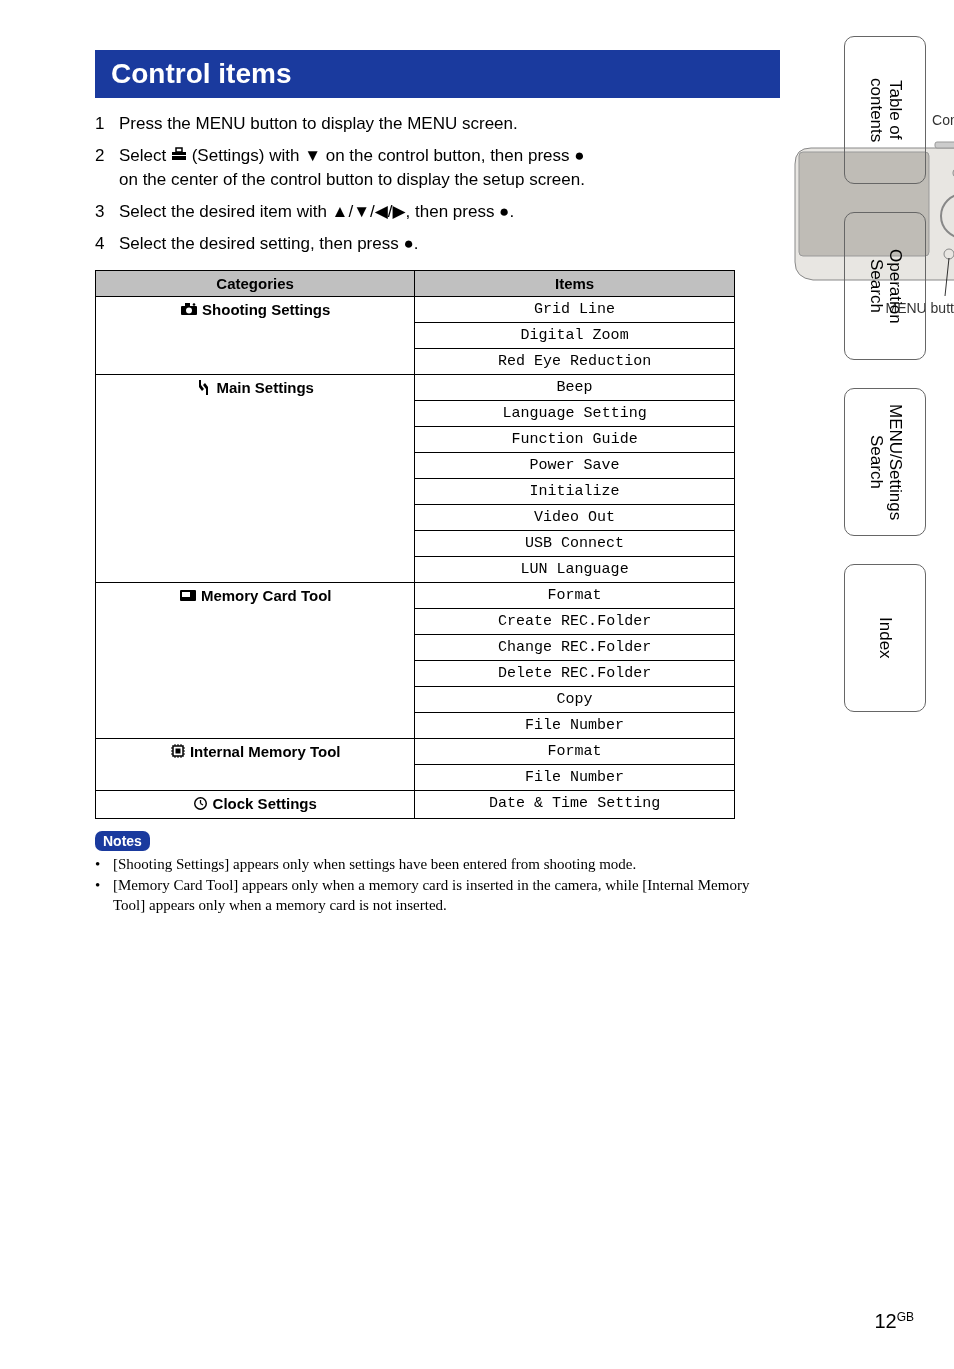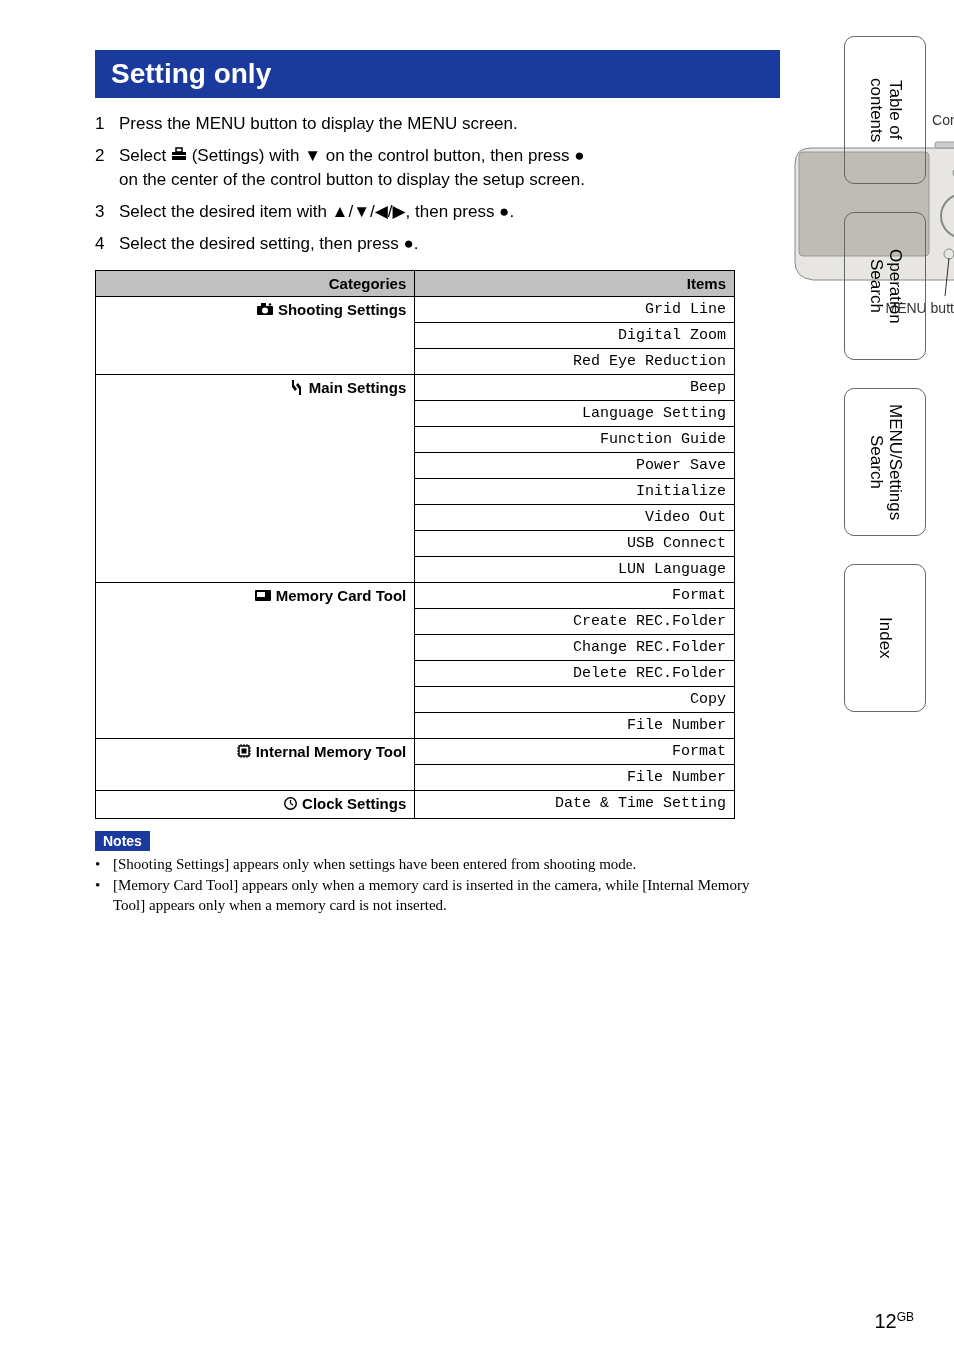--- a/index.html
+++ b/index.html
@@ -71,21 +71,21 @@
   }
   .cat-table {
     border-collapse: collapse;
     width: 640px;
     margin-top: 14px;
     font-size: 15px;
   }
   .cat-table th, .cat-table td {
     border: 1px solid #000;
     padding: 4px 8px;
-    text-align: right;
+    text-align: center;
     vertical-align: top;
   }
   .cat-table th {
     background: #c0c0c0;
     font-family: Arial, Helvetica, sans-serif;
     font-weight: bold;
   }
   .cat-table td.items {
     font-family: Liberation Mono, monospace;
   }
@@ -94,20 +94,21 @@
     font-weight: bold;
   }
   .notes-badge {
     display: inline-block;
     background: #1a3a9e;
     color: #fff;
     font-weight: bold;
     font-size: 14px;
     padding: 2px 8px;
     margin-top: 12px;
+    border-radius: 7px;
   }
   .notes-list {
     margin-top: 4px;
     font-family: "Times New Roman", serif;
     font-size: 15px;
     list-style: none;
   }
   .notes-list li {
     display: flex;
     margin-bottom: 2px;
@@ -148,21 +149,21 @@
     font-size: 20px;
     font-family: Arial, Helvetica, sans-serif;
   }
   .page-num .gb { font-size: 12px; vertical-align: top; }
   .ico { display:inline-block; vertical-align: middle; }
 </style>
 </head>
 <body>
 
 <div class="content">
-  <div class="page-title">Setting only</div>
+  <div class="page-title">Control items</div>
 
 
   <div class="steps-wrap">
     <div class="steps" id="steps">
         <div class="step">
           <div class="step-num">1</div>
           <div class="step-text">Press the MENU button to display the MENU screen.</div>
         </div>
         <div class="step">
           <div class="step-num">2</div>

